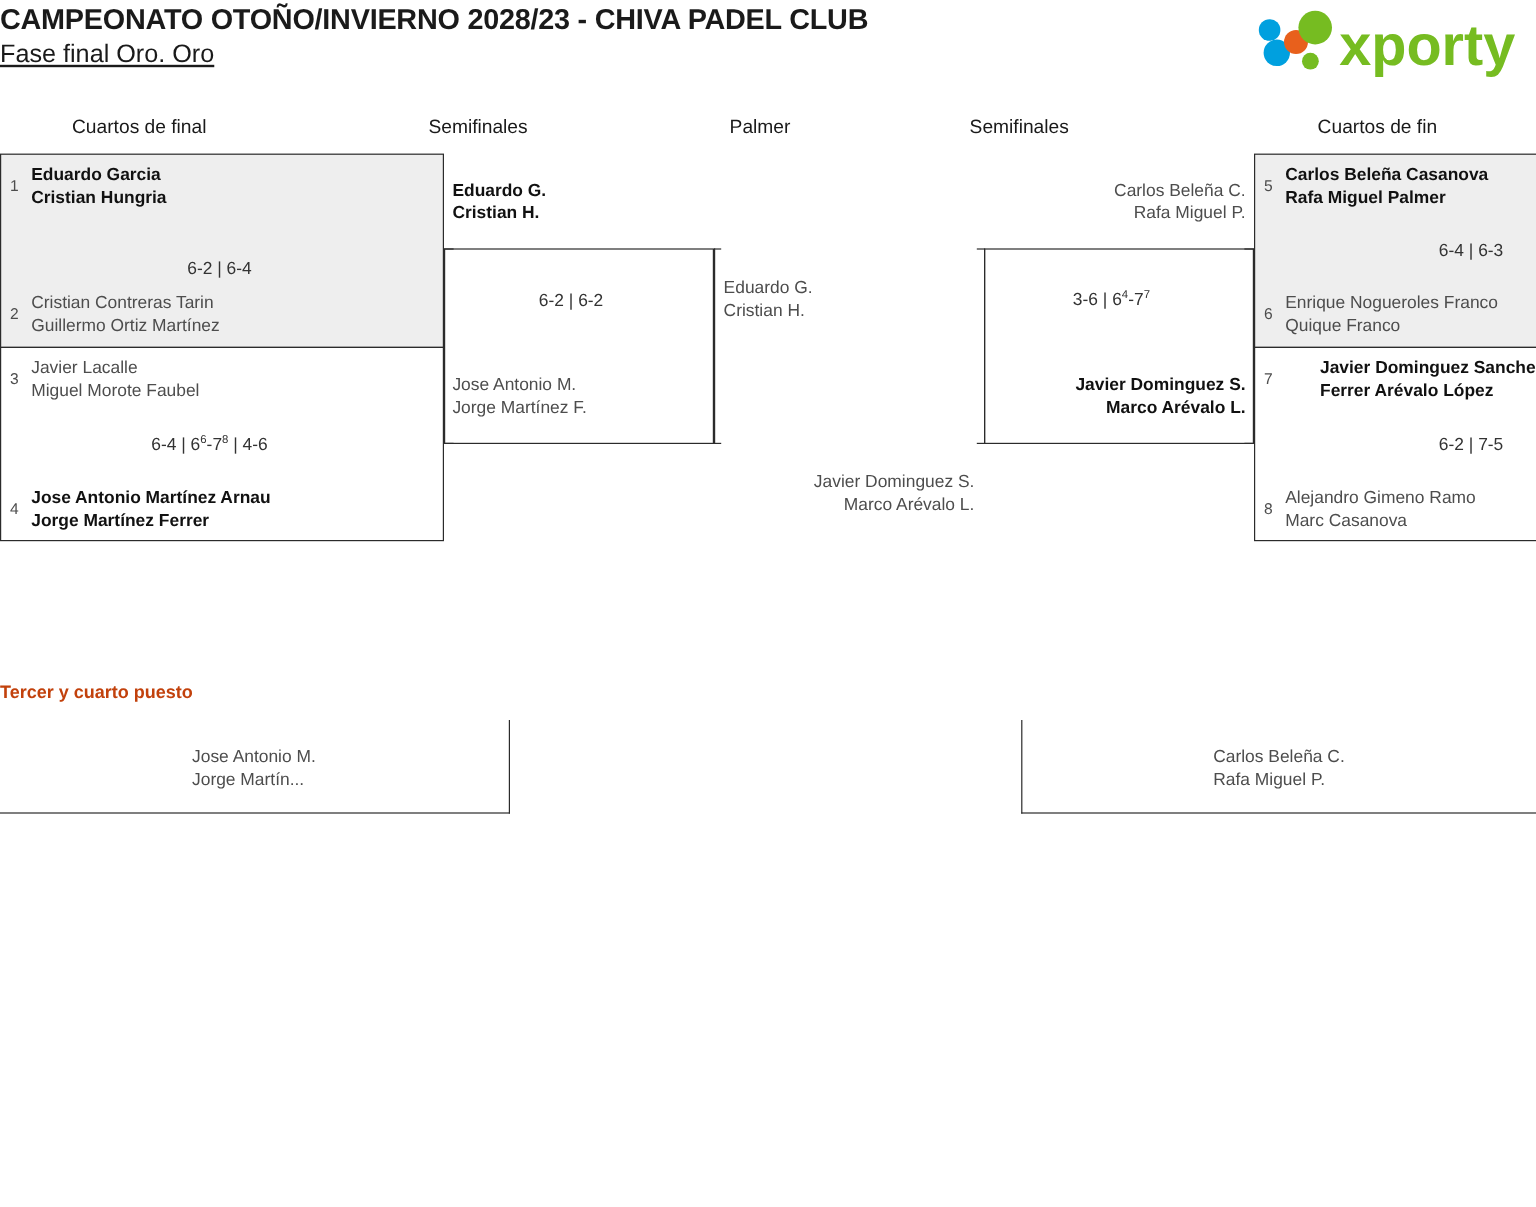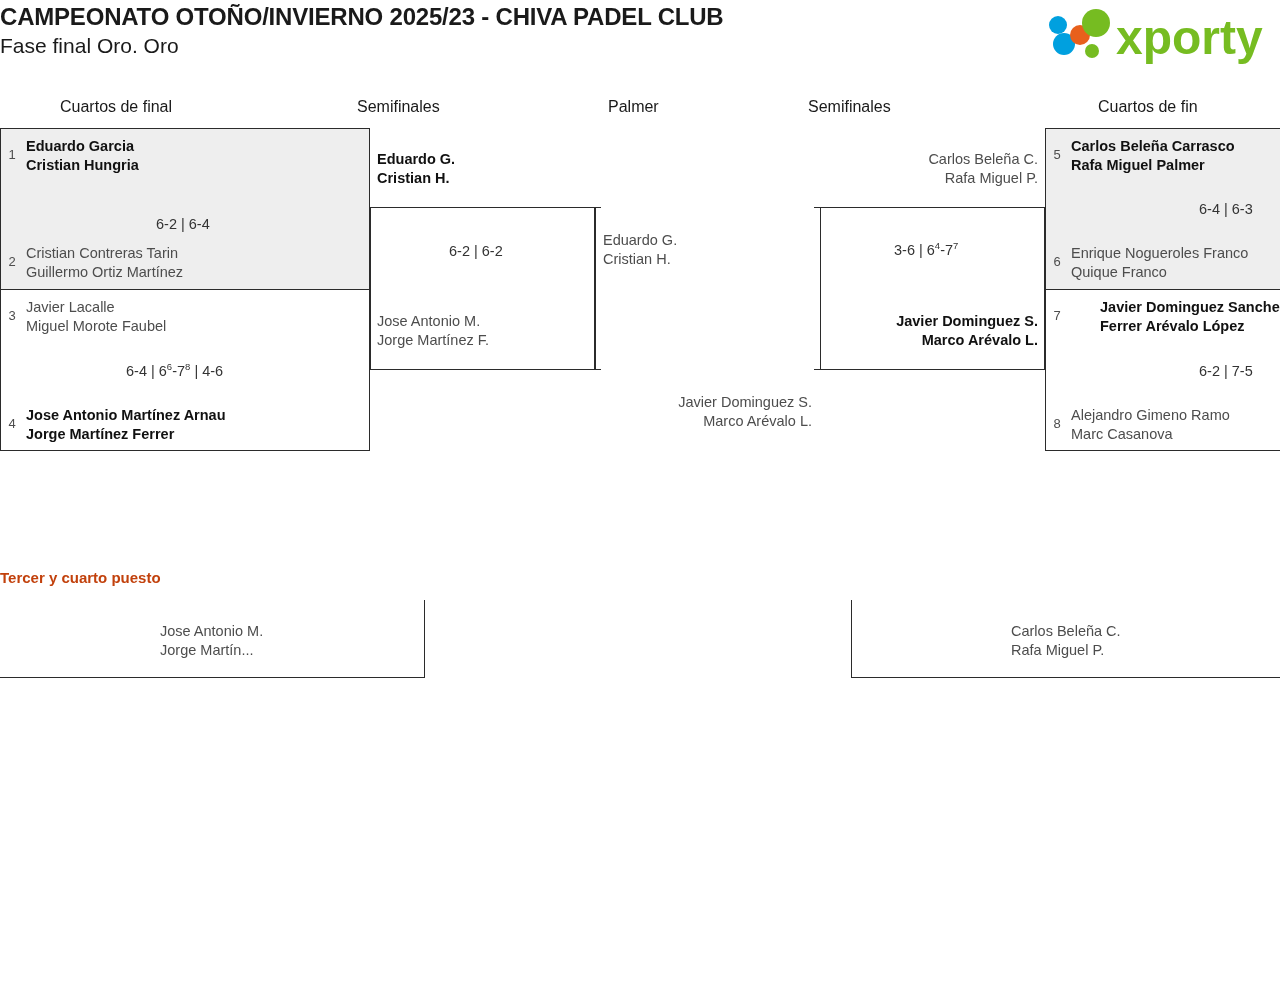--- a/index.html
+++ b/index.html
@@ -29,20 +29,21 @@
     font-weight: 700;
     line-height: 30px;
     letter-spacing: -0.2px;
     white-space: nowrap;
   }
   .title-line2 {
     font-size: 21px;
     font-weight: 400;
     line-height: 28px;
     white-space: nowrap;
+    text-decoration: underline;
   }
 
   #brand-logo {
     position: absolute;
     right: 4px;
     top: 6px;
     width: 236px;
     height: 62px;
   }
   #brand-logo svg { display: block; }
@@ -130,21 +131,21 @@
     font-weight: 700;
     line-height: 20px;
     color: #c2410c;
     white-space: nowrap;
   }
 </style>
 </head>
 <body>
 
 <div id="header-title">
-  <div class="title-line1">CAMPEONATO OTOÑO/INVIERNO 2025/23 - CHIVA PADEL CLUB</div>
+  <div class="title-line1">CAMPEONATO OTOÑO/INVIERNO 2028/23 - CHIVA PADEL CLUB</div>
   <div class="title-line2">Fase final Oro. Oro</div>
 </div>
 
 <div id="brand-logo">
   <svg width="236" height="62" viewBox="0 0 236 62" xmlns="http://www.w3.org/2000/svg" aria-hidden="true">
     <g>
       <circle cx="18" cy="19" r="9" fill="#00a0df"></circle>
       <circle cx="24" cy="38" r="11" fill="#00a0df"></circle>
       <circle cx="40" cy="29" r="10" fill="#e8601c"></circle>
       <circle cx="52" cy="45" r="7" fill="#76bc21"></circle>
@@ -234,21 +235,21 @@
   3-6 | 6<sup>4</sup>-7<sup>7</sup>
 </div>
 <div class="team ralign winner" style="left:838px; top:312px; width:200px;">
   <span class="p">Javier Dominguez S.</span>
   <span class="p">Marco Arévalo L.</span>
 </div>
 
 <div class="match-box shaded" style="left:1045px; top:128px; width:340px; height:162px;"></div>
 <div class="seed" style="left:1049px; top:147px;">5</div>
 <div class="team winner" style="left:1071px; top:137px;">
-  <span class="p">Carlos Beleña Carrasco</span>
+  <span class="p">Carlos Beleña Casanova</span>
   <span class="p">Rafa Miguel Palmer</span>
 </div>
 <div class="score" style="left:1199px; top:200px;">6-4 | 6-3</div>
 <div class="seed" style="left:1049px; top:254px;">6</div>
 <div class="team" style="left:1071px; top:244px;">
   <span class="p">Enrique Nogueroles Franco</span>
   <span class="p">Quique Franco</span>
 </div>
 
 <div class="match-box" style="left:1045px; top:289px; width:340px; height:162px;"></div>

